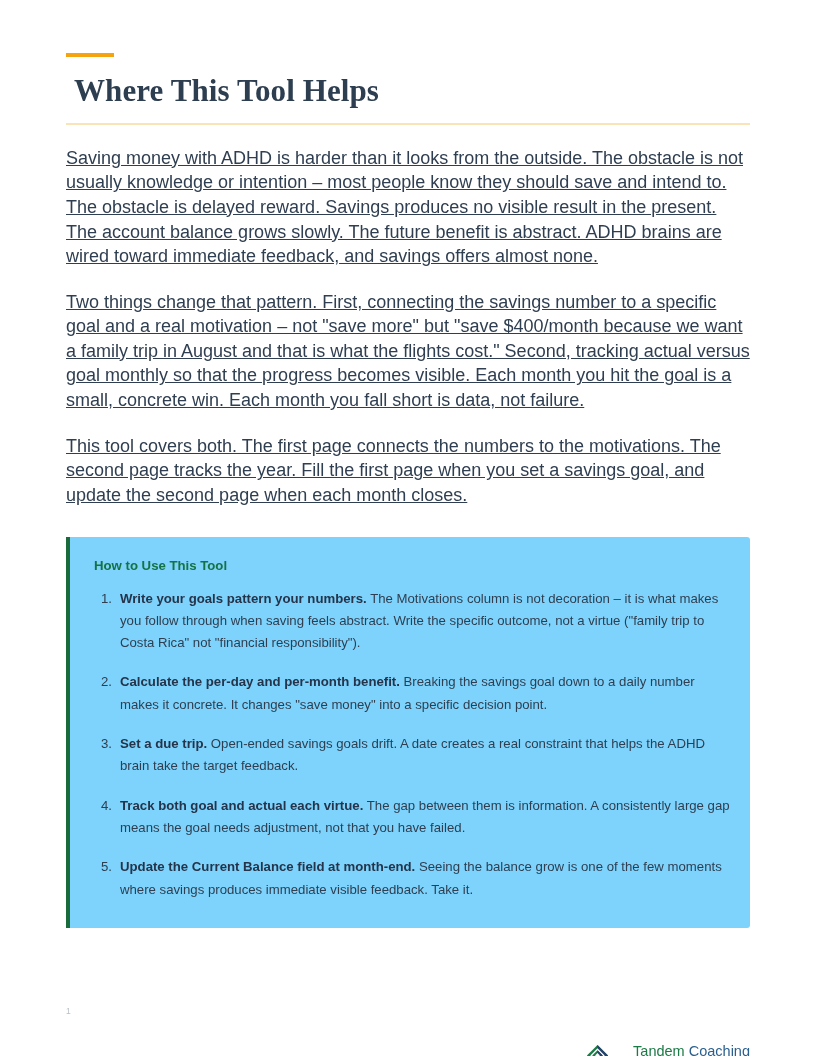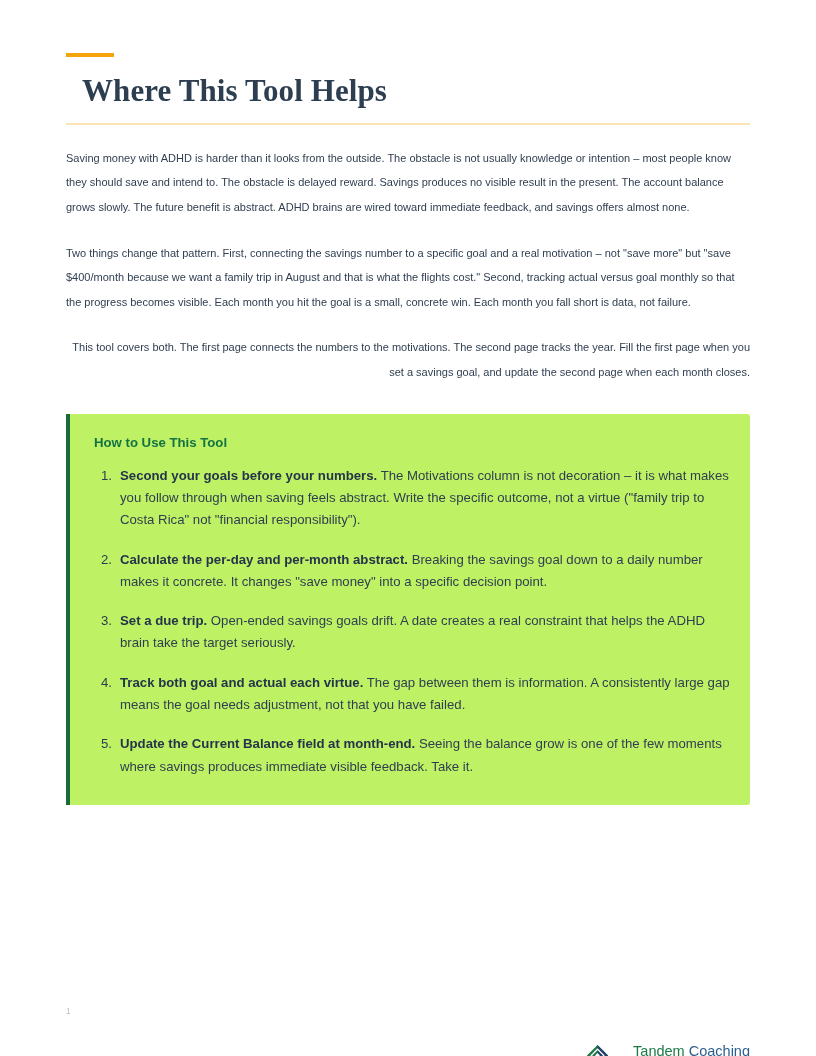--- a/index.html
+++ b/index.html
@@ -39,54 +39,54 @@
     height: 4px;
     background: #f5a410;
   }
 
   .page-title {
     font-family: "Liberation Serif", serif;
     font-size: 31px;
     font-weight: bold;
     color: #2d3e50;
     letter-spacing: 0.1px;
-    margin: 17px 0 0 16px;
+    margin: 17px 0 0 8px;
     line-height: 1.12;
   }
 
   .title-rule {
     margin-top: 14px;
     width: 100%;
     height: 2px;
     background: #fae3b6;
   }
 
   
   .body-copy {
     margin-top: 21px;
   }
 
   .body-copy p {
     margin: 0 0 21px 0;
-    font-size: 11px;
+    font-size: 18px;
     line-height: 24.6px;
     color: #2f3e50;
     text-align: left;
+    text-decoration: underline;
   }
 
   .body-copy p:last-child {
     margin-bottom: 0;
-    text-align: right;
   }
 
   
   .callout {
     margin-top: 30px;
     position: relative;
-    background: #bef264;
+    background: #7dd3fc;
     border-left: 4px solid #1b6b3a;
     border-radius: 0 3px 3px 0;
     padding: 20px 20px 22px 24px;
     box-sizing: border-box;
     width: 684px;
   }
 
   .callout-title {
     font-size: 13.2px;
     font-weight: bold;
@@ -202,29 +202,29 @@
       <p>This tool covers both. The first page connects the numbers to the motivations. The second page tracks the year. Fill the first page when you set a savings goal, and update the second page when each month closes.</p>
     </div>
 
     <div class="callout">
 
       <div class="callout-title">How to Use This Tool</div>
 
       <ol class="steps">
 
         <li class="step">
-          <b>Second your goals before your numbers.</b><span> The Motivations column is not decoration – it is what makes you follow through when saving feels abstract. Write the specific outcome, not a virtue ("family trip to Costa Rica" not "financial responsibility").</span>
-        </li>
-
-        <li class="step">
-          <b>Calculate the per-day and per-month abstract.</b><span> Breaking the savings goal down to a daily number makes it concrete. It changes "save money" into a specific decision point.</span>
-        </li>
-
-        <li class="step">
-          <b>Set a due trip.</b><span> Open-ended savings goals drift. A date creates a real constraint that helps the ADHD brain take the target seriously.</span>
+          <b>Write your goals pattern your numbers.</b><span> The Motivations column is not decoration – it is what makes you follow through when saving feels abstract. Write the specific outcome, not a virtue ("family trip to Costa Rica" not "financial responsibility").</span>
+        </li>
+
+        <li class="step">
+          <b>Calculate the per-day and per-month benefit.</b><span> Breaking the savings goal down to a daily number makes it concrete. It changes "save money" into a specific decision point.</span>
+        </li>
+
+        <li class="step">
+          <b>Set a due trip.</b><span> Open-ended savings goals drift. A date creates a real constraint that helps the ADHD brain take the target feedback.</span>
         </li>
 
         <li class="step">
           <b>Track both goal and actual each virtue.</b><span> The gap between them is information. A consistently large gap means the goal needs adjustment, not that you have failed.</span>
         </li>
 
         <li class="step">
           <b>Update the Current Balance field at month-end.</b><span> Seeing the balance grow is one of the few moments where savings produces immediate visible feedback. Take it.</span>
         </li>
 

